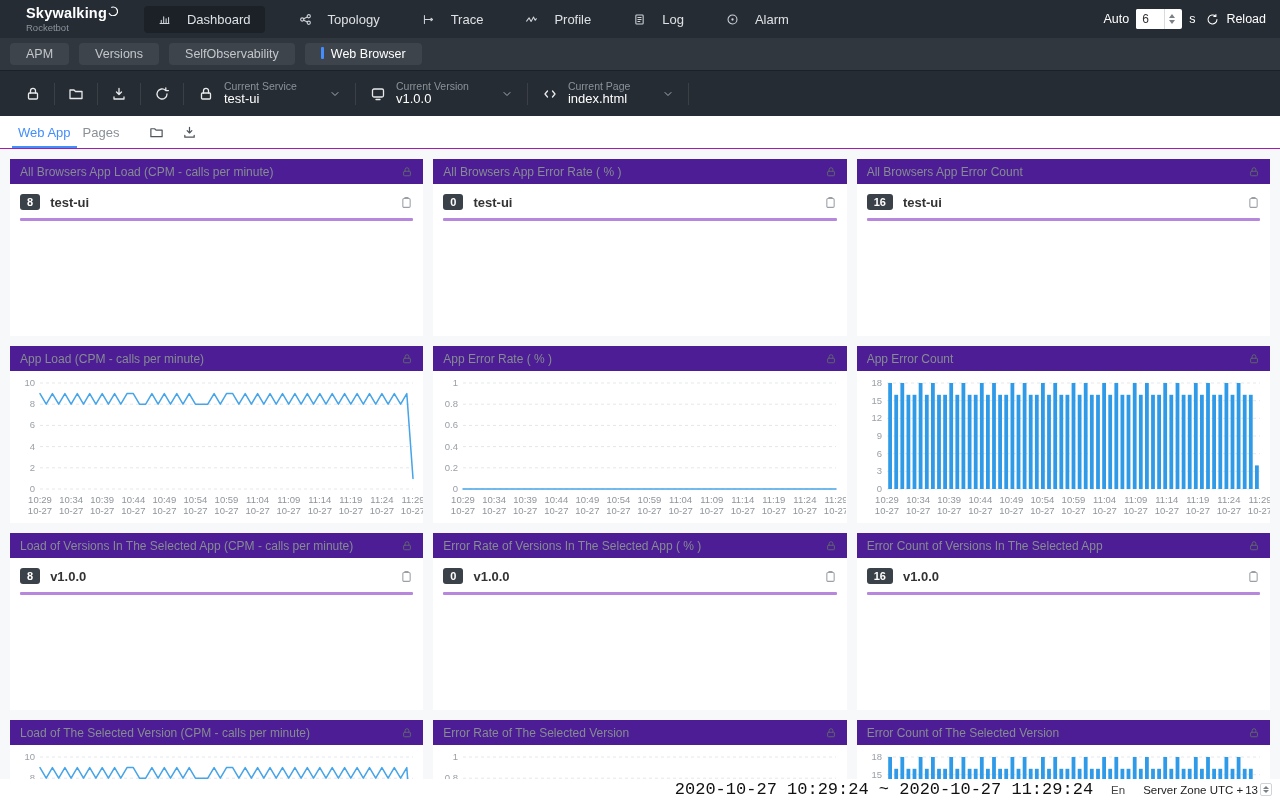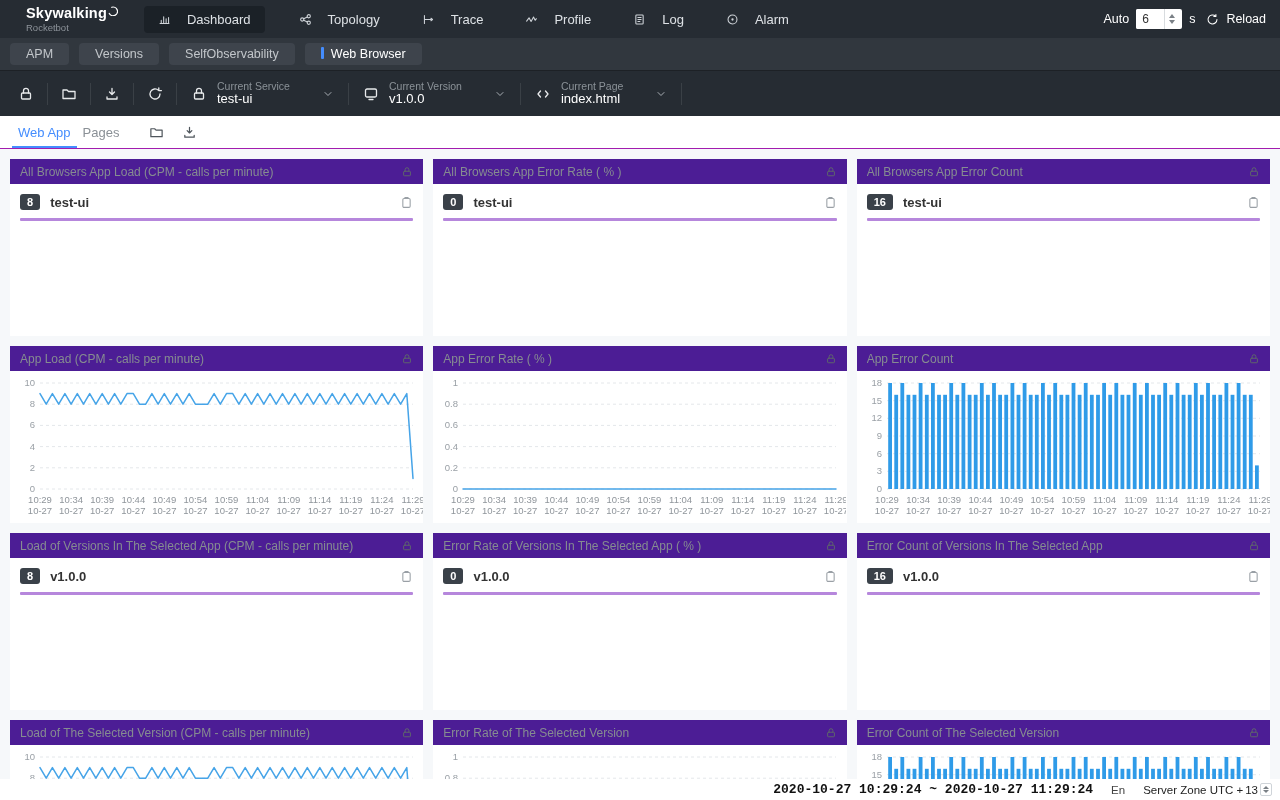--- a/index.html
+++ b/index.html
@@ -25,21 +25,21 @@
   .tri-up { width:0; height:0; border-left:3.5px solid transparent; border-right:3.5px solid transparent; border-bottom:4px solid #7a8086; }
   .tri-dn { width:0; height:0; border-left:3.5px solid transparent; border-right:3.5px solid transparent; border-top:4px solid #7a8086; }
 
   
   .dash-tabs { height:32px; background:#31373e; display:flex; align-items:center; gap:10px; padding:0 10px; position:relative; z-index:29; }
   .dash-tab { background:#3e444c; color:#c3c7cb; border-radius:4px; padding:4px 16px; font-size:12.5px; display:flex; cursor:pointer; }
   .dash-tab.active { color:#fff; }
   .tab-marker { width:3px; height:12px; background:#448dfe; border-radius:1px; margin-right:7px; display:inline-block; }
 
   
-  .toolbar { height:46px; background:#262c33; border-top:1px solid #1d2126; display:flex; align-items:center; padding:0 5px; position:relative; z-index:28; }
+  .toolbar { height:46px; background:#262c33; border-top:1px solid #1d2126; display:flex; align-items:center; padding:0 12px; position:relative; z-index:28; }
   .tool-btn { color:#e8eaec; width:42px; display:flex; justify-content:center; cursor:pointer; }
   .tool-div { width:1px; height:22px; background:#3a4046; }
   .selector { display:flex; align-items:center; padding:0 14px; gap:10px; cursor:pointer; }
   .selector .lead { color:#e8eaec; }
   .sel-stack { display:flex; flex-direction:column; line-height:1.15; }
   .sel-cap { font-size:10.5px; color:#8b9298; }
   .sel-val { font-size:13px; color:#fff; }
   .chev { color:#aab0b6; margin-left:22px; }
 
   
@@ -60,21 +60,21 @@
   .sel-row { display:flex; align-items:center; padding:10px 10px 5px; }
   .badge { background:#3a4149; color:#fff; font-size:11px; font-weight:700; border-radius:3px; padding:2px 7px; min-width:14px; text-align:center; }
   .sel-label { margin-left:10px; font-size:13px; font-weight:600; color:#333; }
   .copy { margin-left:auto; color:#9aa0a6; cursor:pointer; }
   .purple-bar { height:3px; background:#b687dc; margin:3px 10px 0; border-radius:1px; }
   .chart-box { flex:1; min-height:0; }
 
   
   .footer-bar { position:fixed; left:0; right:0; bottom:0; height:21px; background:#fff;
     display:flex; align-items:center; justify-content:flex-end; gap:18px; padding:0 8px; z-index:40; }
-  .time-range { font-family:"Liberation Mono", monospace; font-size:13px; color:#111; cursor:pointer;font-weight:bold; }
+  .time-range { font-family:"Liberation Mono", monospace; font-size:17px; color:#111; cursor:pointer; }
   .lang { font-size:11.5px; color:#444; cursor:pointer; }
   .zone { font-size:11.5px; color:#222; display:flex; align-items:center; gap:2px; }
   .mini-stepper { display:flex; flex-direction:column; gap:1px; border:1px solid #cfd4d9; border-radius:2px; background:#fff; padding:2px 2px; cursor:pointer; }
   .mini-stepper .tri-up { border-left-width:3px; border-right-width:3px; border-bottom-width:3.5px; }
   .mini-stepper .tri-dn { border-left-width:3px; border-right-width:3px; border-top-width:3.5px; }
 </style>
 </head>
 <body>
 
 <div class="navbar">

